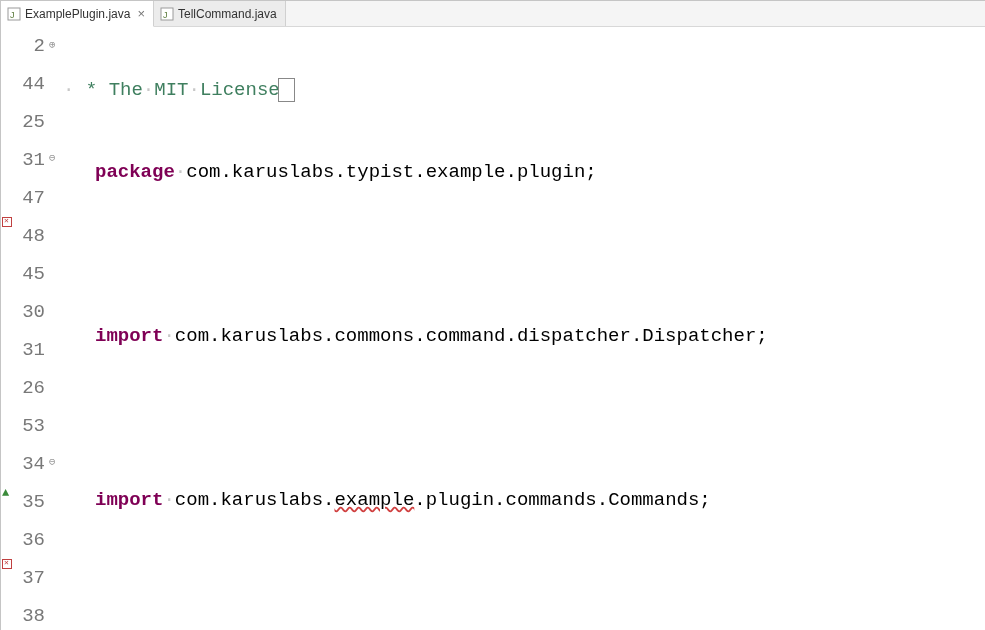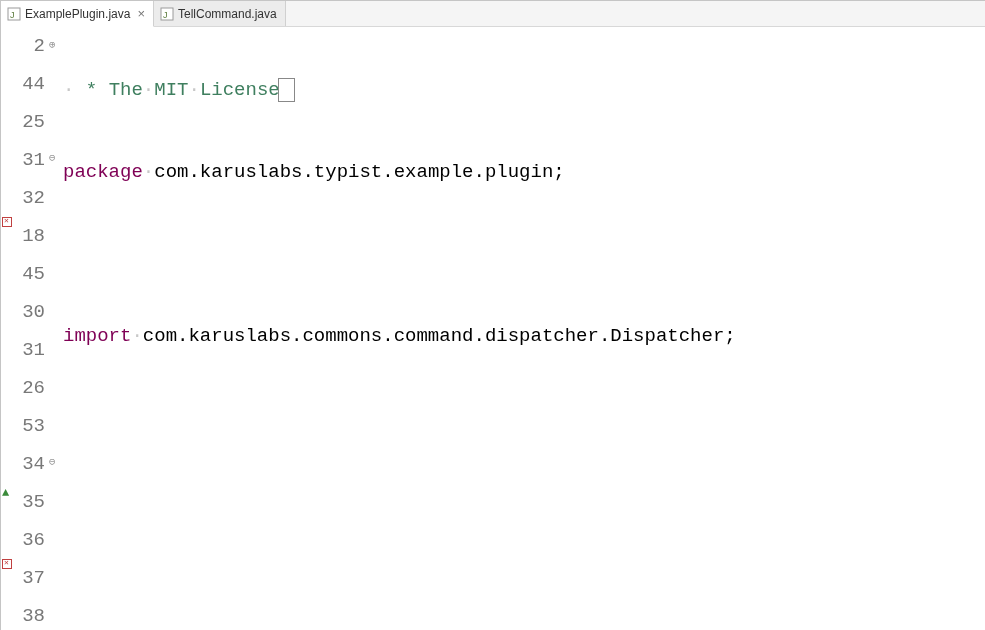--- a/index.html
+++ b/index.html
@@ -90,21 +90,21 @@
   .code {
     flex: 1;
     white-space: pre;
     padding-left: 2px;
     color: #000;
   }
   .line {
     height: 38px;
     line-height: 38px;
   }
-  .kw { color: #7f0055; font-weight: normal; }
+  .kw { color: #7f0055; font-weight: bold; margin-left: 32px; }
   .comment { color: #3f7f5f; }
   .ws { color: #c8c8c8; }
   .err-underline {
     text-decoration-line: underline;
     text-decoration-style: wavy;
     text-decoration-color: #d04040;
   }
   .caret-box {
     border: 1px solid #888;
     padding: 0 2px;
@@ -161,22 +161,22 @@
     <div class="marker" style="top:190px"><span class="err-sq"></span></div>
     <div class="marker tri-up" style="top:459px">▲</div>
     <div class="marker" style="top:532px"><span class="err-sq"></span></div>
   </div>
 
   <div class="gutter">
     <div class="line">2</div>
     <div class="line">44</div>
     <div class="line">25</div>
     <div class="line">31</div>
-    <div class="line">32</div>
-    <div class="line">18</div>
+    <div class="line">47</div>
+    <div class="line">48</div>
     <div class="line">45</div>
     <div class="line">30</div>
     <div class="line">31</div>
     <div class="line">26</div>
     <div class="line">53</div>
     <div class="line">34</div>
     <div class="line">35</div>
     <div class="line">36</div>
     <div class="line">37</div>
     <div class="line">38</div>
@@ -188,20 +188,21 @@
     <div class="fold-mark" style="top:124px">⊖</div>
     <div class="fold-mark" style="top:428px">⊖</div>
   </div>
 
   <div class="code">
     <div class="line"><span class="ws">·</span><span class="comment"> * </span><span class="comment">The<span class="ws">·</span>MIT<span class="ws">·</span>License</span><span class="caret-box"> </span></div>
     <div class="line"><span class="kw">package</span><span class="ws">·</span><span>com.karuslabs.typist.example.plugin</span>;</div>
     <div class="line"></div>
     <div class="line"><span class="kw">import</span><span class="ws">·</span><span>com.karuslabs.commons.command.dispatcher.Dispatcher</span>;</div>
     <div class="line"></div>
+    <div class="line"><span class="kw">import</span><span class="ws">·</span><span>com.karuslabs.</span><span class="err-underline">example</span><span>.plugin.commands.Commands</span>;</div>
     <div class="line"></div>
     
     
     
     
     
     
     
     
     

